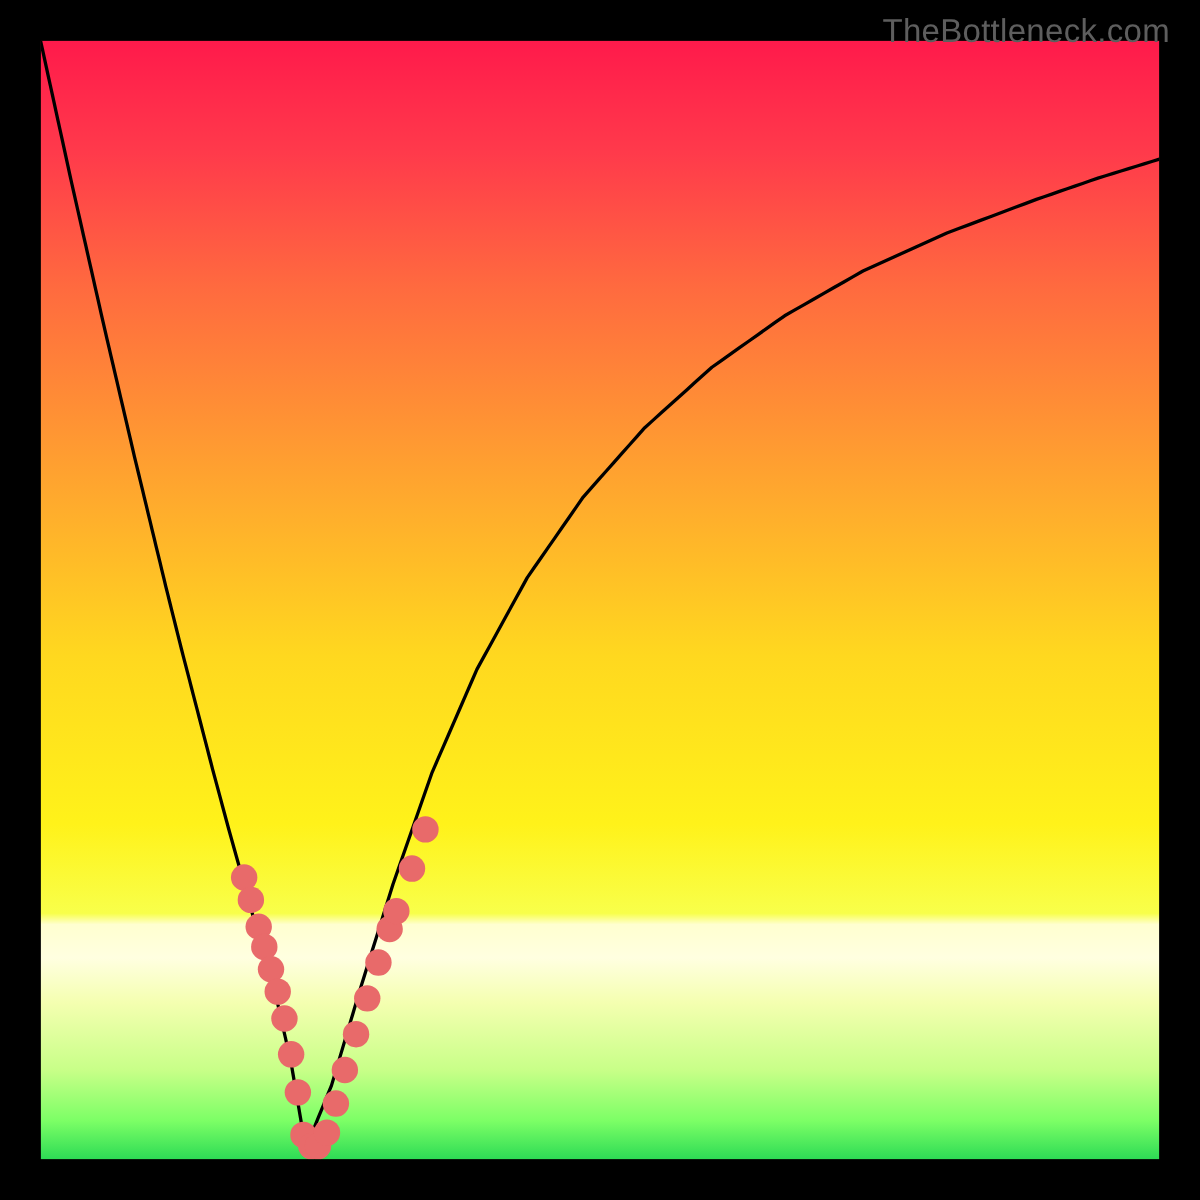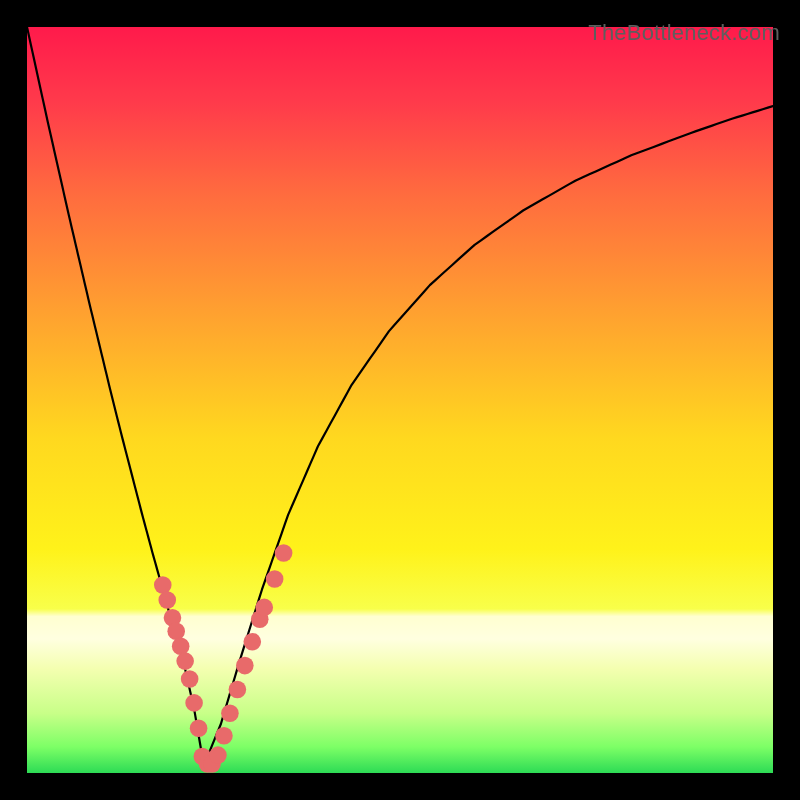--- a/index.html
+++ b/index.html
@@ -89,13 +89,13 @@
         <circle cx="217.83" cy="638.58" r="8.8" fill="#e86a6a"></circle>
         <circle cx="225.29" cy="614.70" r="8.8" fill="#e86a6a"></circle>
         <circle cx="232.75" cy="592.32" r="8.8" fill="#e86a6a"></circle>
         <circle cx="237.23" cy="580.39" r="8.8" fill="#e86a6a"></circle>
         <circle cx="247.67" cy="552.04" r="8.8" fill="#e86a6a"></circle>
         <circle cx="256.62" cy="525.93" r="8.8" fill="#e86a6a"></circle>
       </g>
     </svg>
 </div>
 
-<div class="watermark" style="right: 20px; top: 20px;">TheBottleneck.com</div>
+<div class="watermark" style="right: 20px; top: 8px;">TheBottleneck.com</div>
 
 </body></html>

